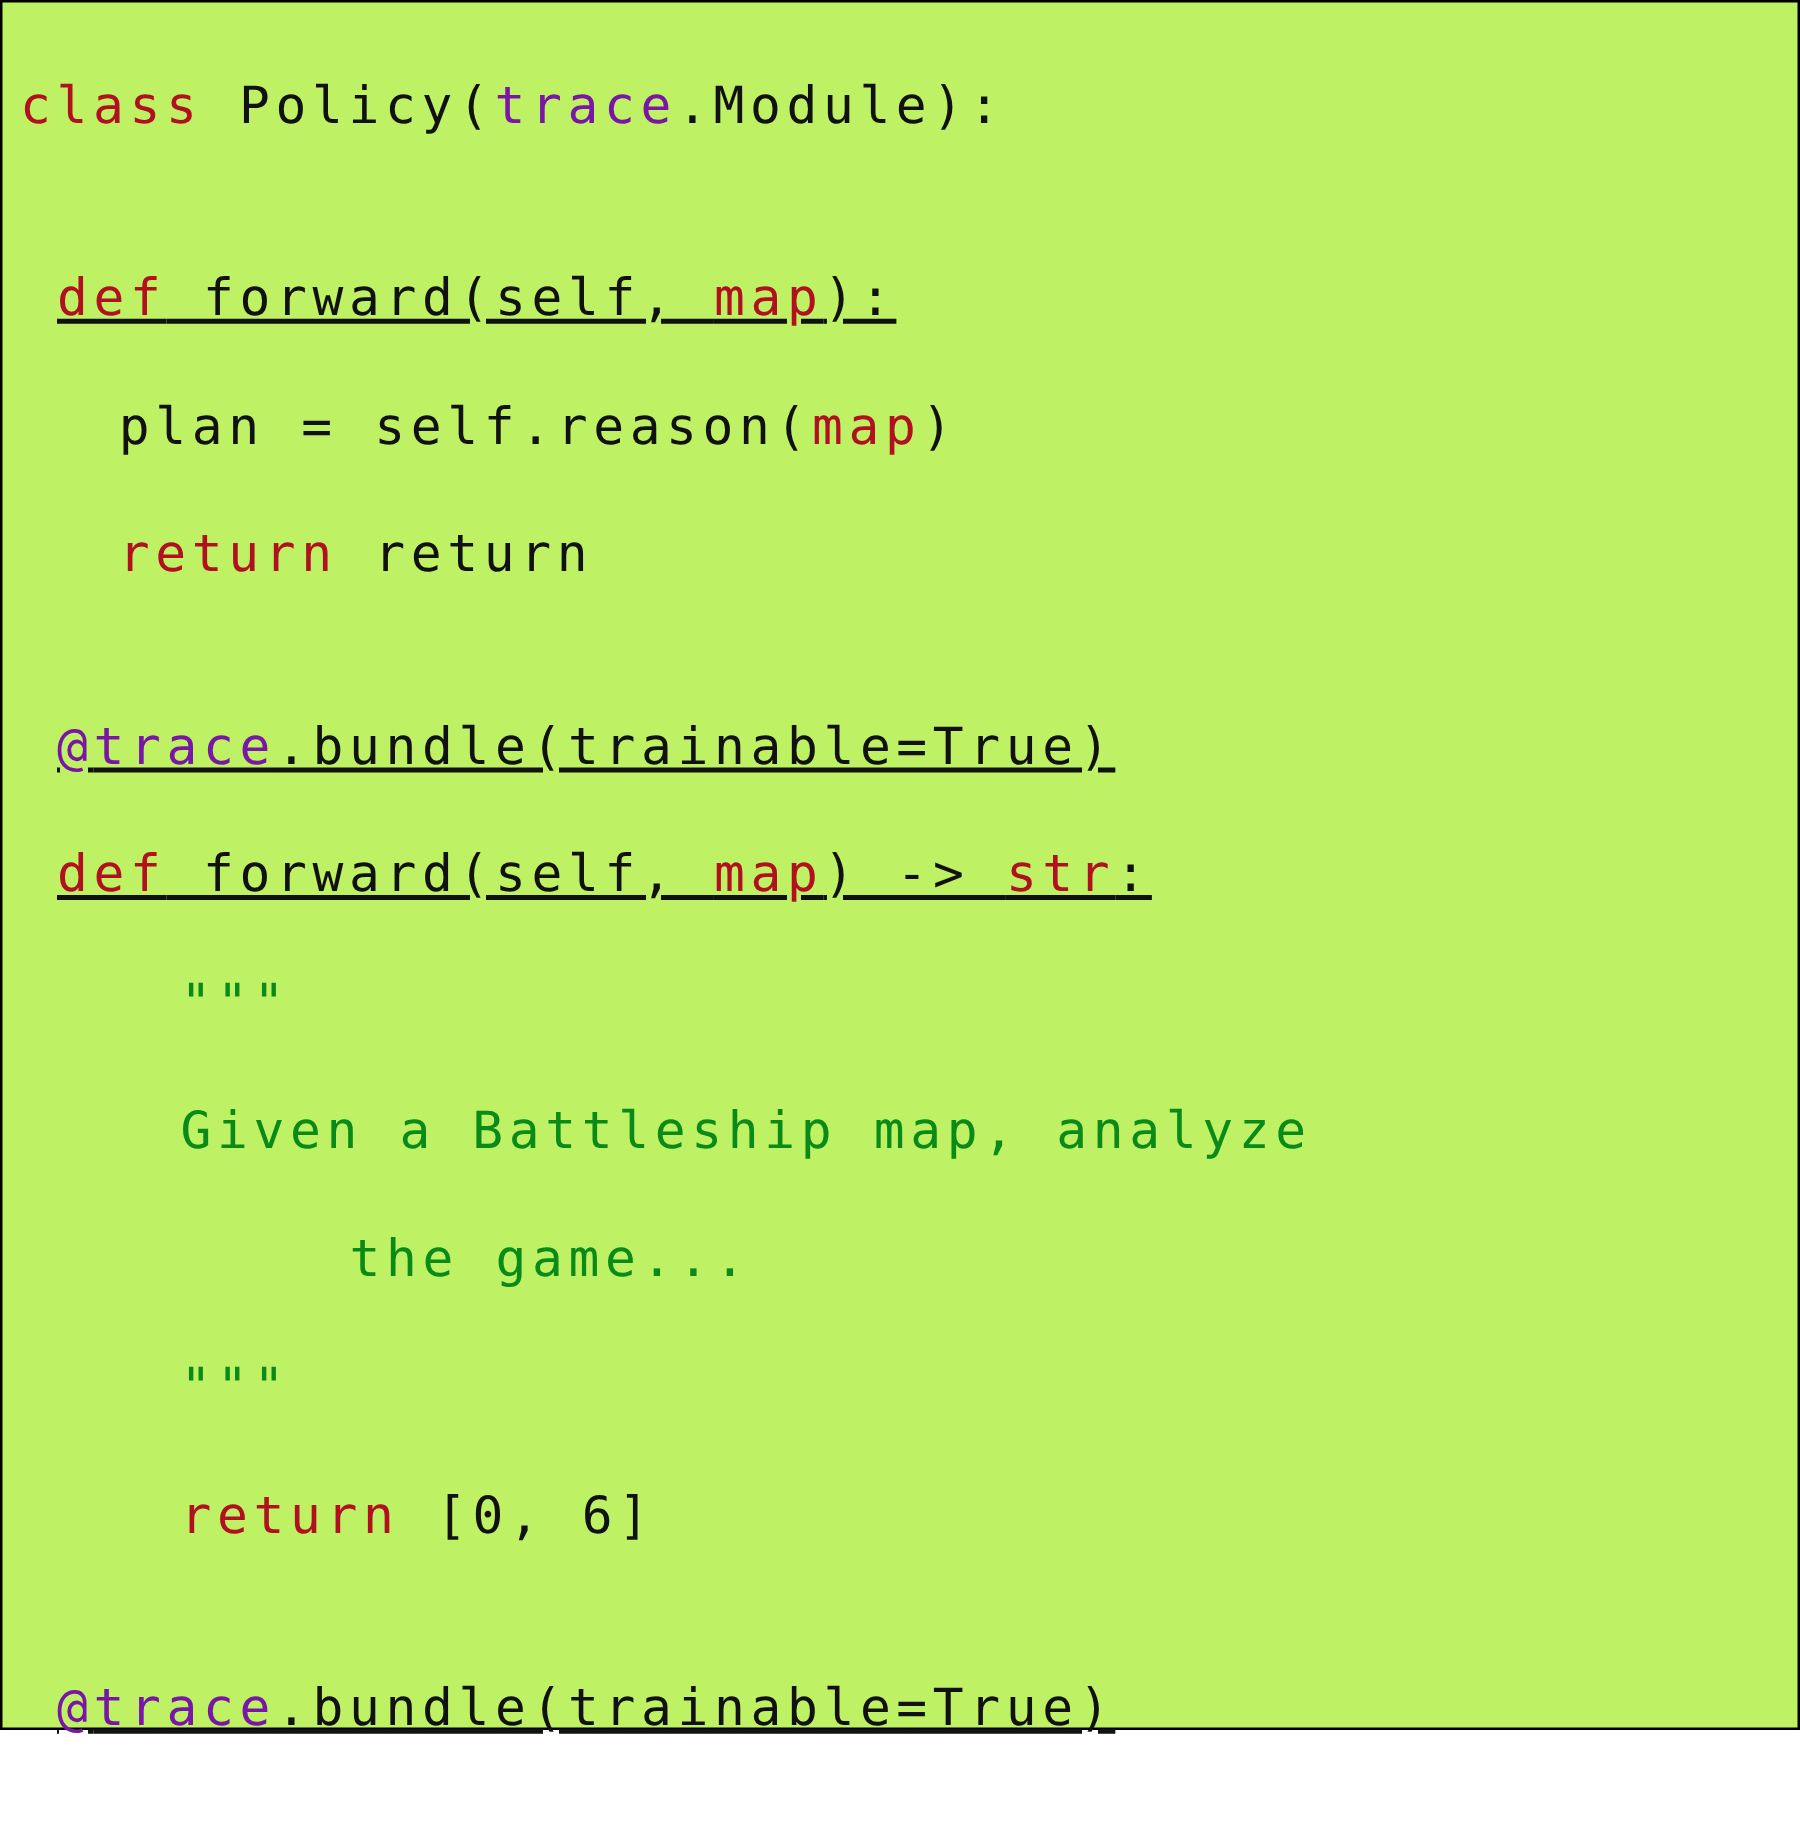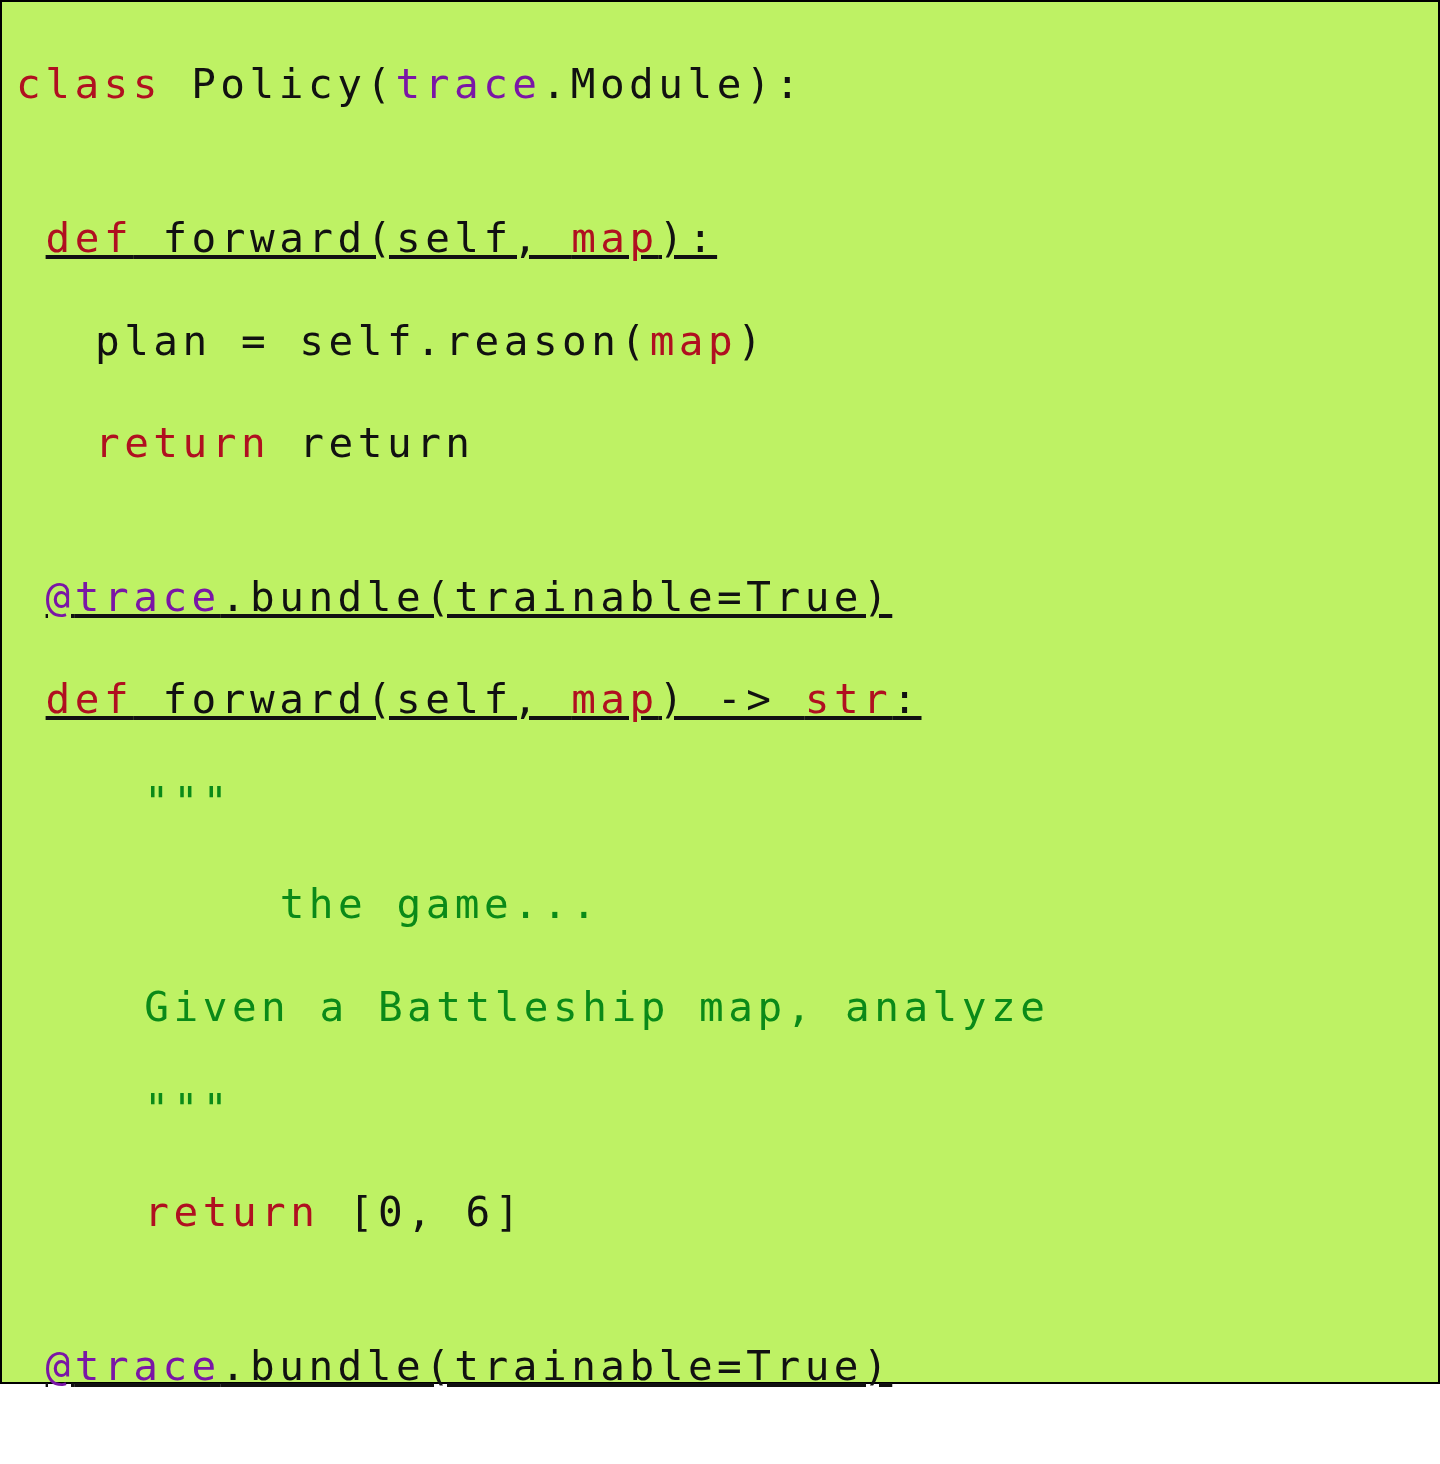--- a/index.html
+++ b/index.html
@@ -39,22 +39,22 @@
 <div class="code-container">
 <span class="line"><span class="kw">class</span><span> Policy(</span><span class="mod">trace</span><span>.Module):</span></span>
 <span class="line"></span>
 <span class="line ind1"><span class="kw">def</span><span> forward(self, </span><span class="bi">map</span><span>):</span></span>
 <span class="line ind2"><span>plan = self.reason(</span><span class="bi">map</span><span>)</span></span>
 <span class="line ind2"><span class="kw">return</span><span> return</span></span>
 <span class="line"></span>
 <span class="line ind1"><span class="mod">@</span><span class="mod">trace</span><span>.bundle(trainable=True)</span></span>
 <span class="line ind1"><span class="kw">def</span><span> forward(self, </span><span class="bi">map</span><span>) -&gt; </span><span class="bi">str</span><span>:</span></span>
 <span class="line ind3 str">"""</span>
+<span class="line ind3 str">Given a Battleship map, analyze</span>
 <span class="line ind4 str"> the game...</span>
-<span class="line ind3 str">Given a Battleship map, analyze</span>
 <span class="line ind3 str">"""</span>
 <span class="line ind3"><span class="kw">return</span><span> [0, 6]</span></span>
 <span class="line"></span>
 <span class="line ind1"><span class="mod">@</span><span class="mod">trace</span><span>.bundle(trainable=True)</span></span>
 
 
 
 
 
 

